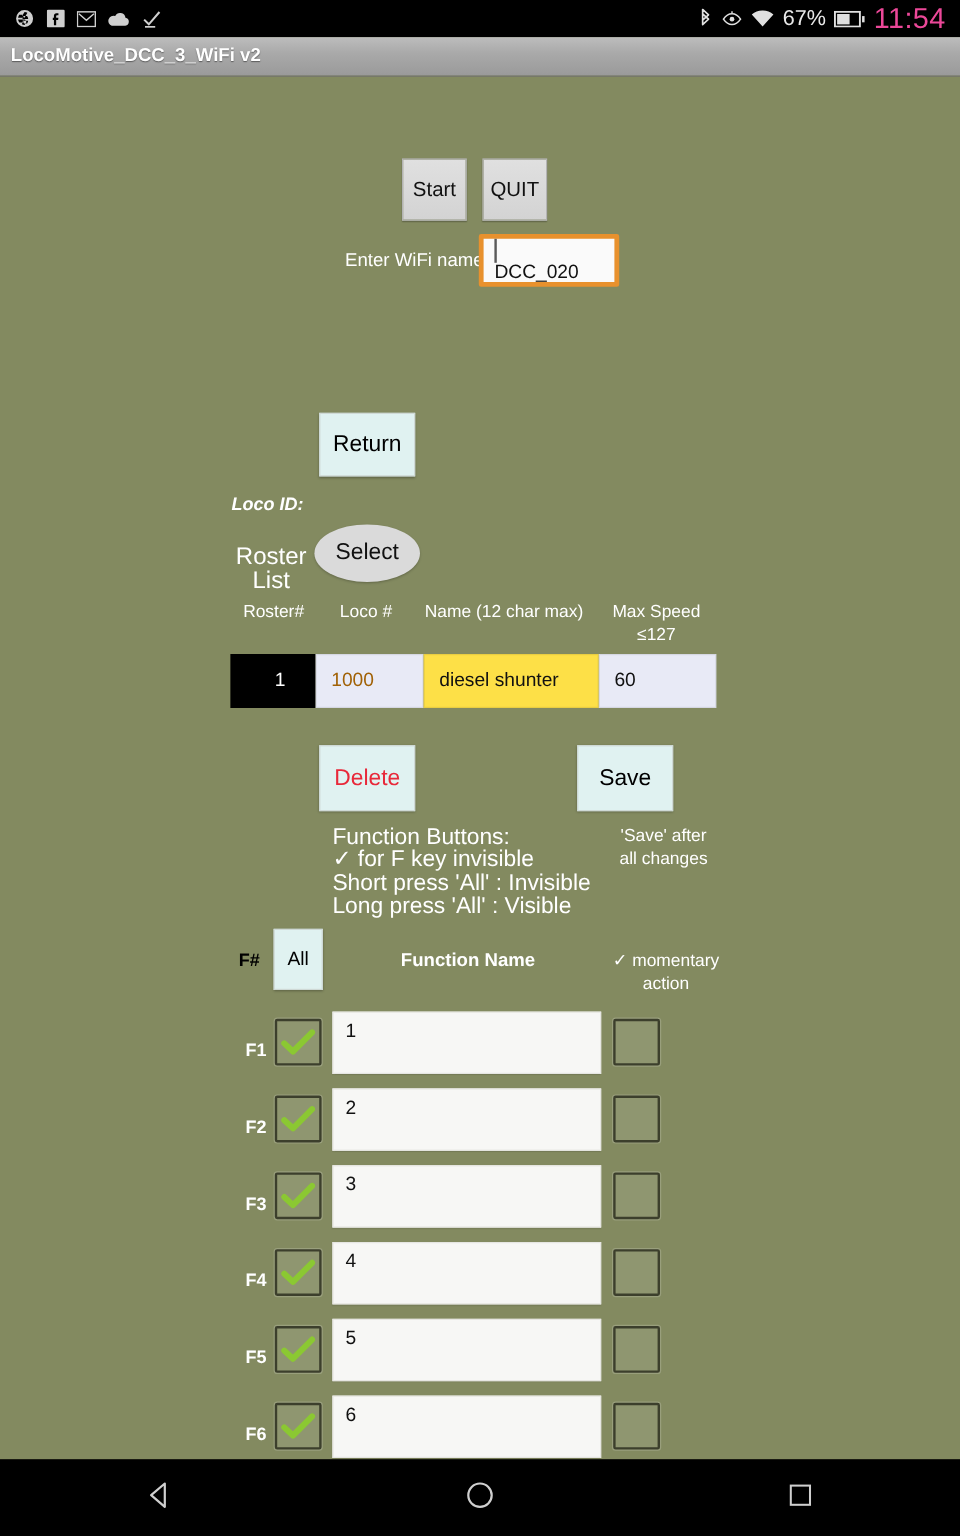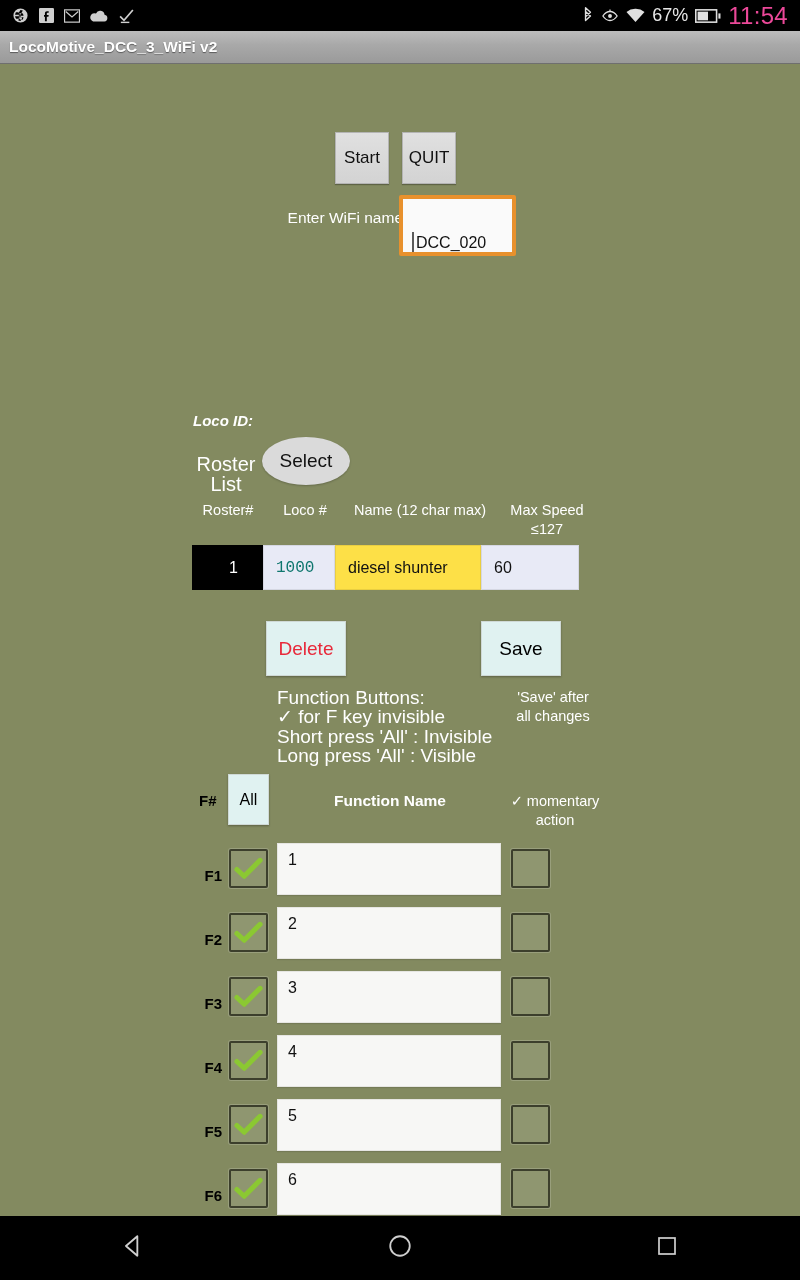--- a/index.html
+++ b/index.html
@@ -54,23 +54,23 @@
   }
 
   #btn-start { position:absolute; left:335px; top:68px; width:54px; height:52px; font-size:17px; }
   #btn-quit  { position:absolute; left:402px; top:68px; width:54px; height:52px; font-size:17px; }
 
   #wifi-label {
     position:absolute; left:283px; top:145px; width:120px;
     color:#fff; font-size:15.5px; text-align:right;
   }
   #wifi-field {
-    position:absolute; left:399px; top:131px; width:117px; height:61px;
+    position:absolute; left:399px; top:131px; width:117px; height:44px;
     background:#fafafa; border:4px solid #e8912d; border-radius:2px;
-    display:flex; align-items:flex-end; padding-left:9px;
+    display:flex; align-items:flex-start; padding-left:9px;flex-direction:column;
   }
   #wifi-caret {
     width:2px; height:20px; background:#5a5a5a; margin-right:2px; flex:0 0 auto;
   }
   #wifi-value { font-size:16px; color:#111; }
 
   #btn-return { position:absolute; left:266px; top:280px; width:80px; height:53px; font-size:19px; }
 
   #loco-id-label {
     position:absolute; left:193px; top:348px;
@@ -98,21 +98,21 @@
   .ch-speed  { width:106px; }
 
   #roster-row { position:absolute; left:192px; top:481px; display:flex; }
   #roster-row .cell {
     height:45px; display:flex; align-items:center;
     font-size:16px; padding-left:12px;
     border:1px solid rgba(0,0,0,.08);
   }
   .cell-num    { width:71px; background:#000; color:#fff;
                  justify-content:center; padding-left:0; }
-  .cell-loco   { width:72px; background:#e8eaf6; color:#0f766e;font-family:Liberation Mono, monospace; }
+  .cell-loco   { width:90px; background:#e8eaf6; color:#a16207; }
   .cell-name   { width:146px; background:#fde047; color:#111; }
   .cell-speed  { width:98px; background:#e8eaf6; color:#111; }
 
   #btn-delete { position:absolute; left:266px; top:557px; width:80px; height:55px; font-size:19px; color:#e8293a; }
   #btn-save   { position:absolute; left:481px; top:557px; width:80px; height:55px; font-size:19px; }
 
   #help-left {
     position:absolute; left:277px; top:624px;
     color:#fff; font-size:19px; line-height:19.3px; white-space:pre-line;
   }
@@ -123,21 +123,21 @@
 
   #fh-hash { position:absolute; left:199px; top:728px; color:#000; font-size:15px; font-weight:bold; }
   #btn-all { position:absolute; left:228px; top:710px; width:41px; height:51px; font-size:16px; }
   #fh-name { position:absolute; left:300px; top:728px; width:180px; color:#fff; font-size:15.5px; font-weight:bold; text-align:center; }
   #fh-mom  { position:absolute; left:505px; top:728px; width:100px; color:#fff; font-size:14.5px; line-height:19px; text-align:center; white-space:pre-line; }
 
   #func-rows { position:absolute; left:0; top:779px; width:800px; }
   .func-row { position:relative; height:64px; }
   .fr-label {
     position:absolute; left:192px; top:24px; width:30px;
-    color:#000000; font-size:15px; font-weight:bold; text-align:right;
+    color:#ffffff; font-size:15px; font-weight:bold; text-align:right;
   }
   .fr-check {
     position:absolute; left:229px; top:6px; width:39px; height:39px;
     background:#8f9670; border:2px solid #3c3f2c; border-radius:2px;
     box-shadow:0 0 0 1px rgba(255,255,255,.18);
     display:flex; align-items:center; justify-content:center;
   }
   .fr-check svg { display:block; }
   .fr-input {
     position:absolute; left:277px; top:0px; width:224px; height:52px;
@@ -235,20 +235,21 @@
 
     <div id="btn-start" class="btn-gray">Start</div>
     <div id="btn-quit" class="btn-gray">QUIT</div>
 
     <div id="wifi-label">Enter WiFi name</div>
     <div id="wifi-field" placeholder="Enter WiFi name">
       <div id="wifi-caret"></div>
       <span id="wifi-value">DCC_020</span>
     </div>
 
+    <div id="btn-return" class="btn-cyan">Return</div>
 
     <div id="loco-id-label">Loco ID:</div>
 
     <div id="roster-list-label" style="white-space:pre-line">Roster
 List</div>
     <div id="btn-select">Select</div>
 
     <div id="col-headers">
       <div class="ch-roster">Roster#</div>
       <div class="ch-loco">Loco #</div>

